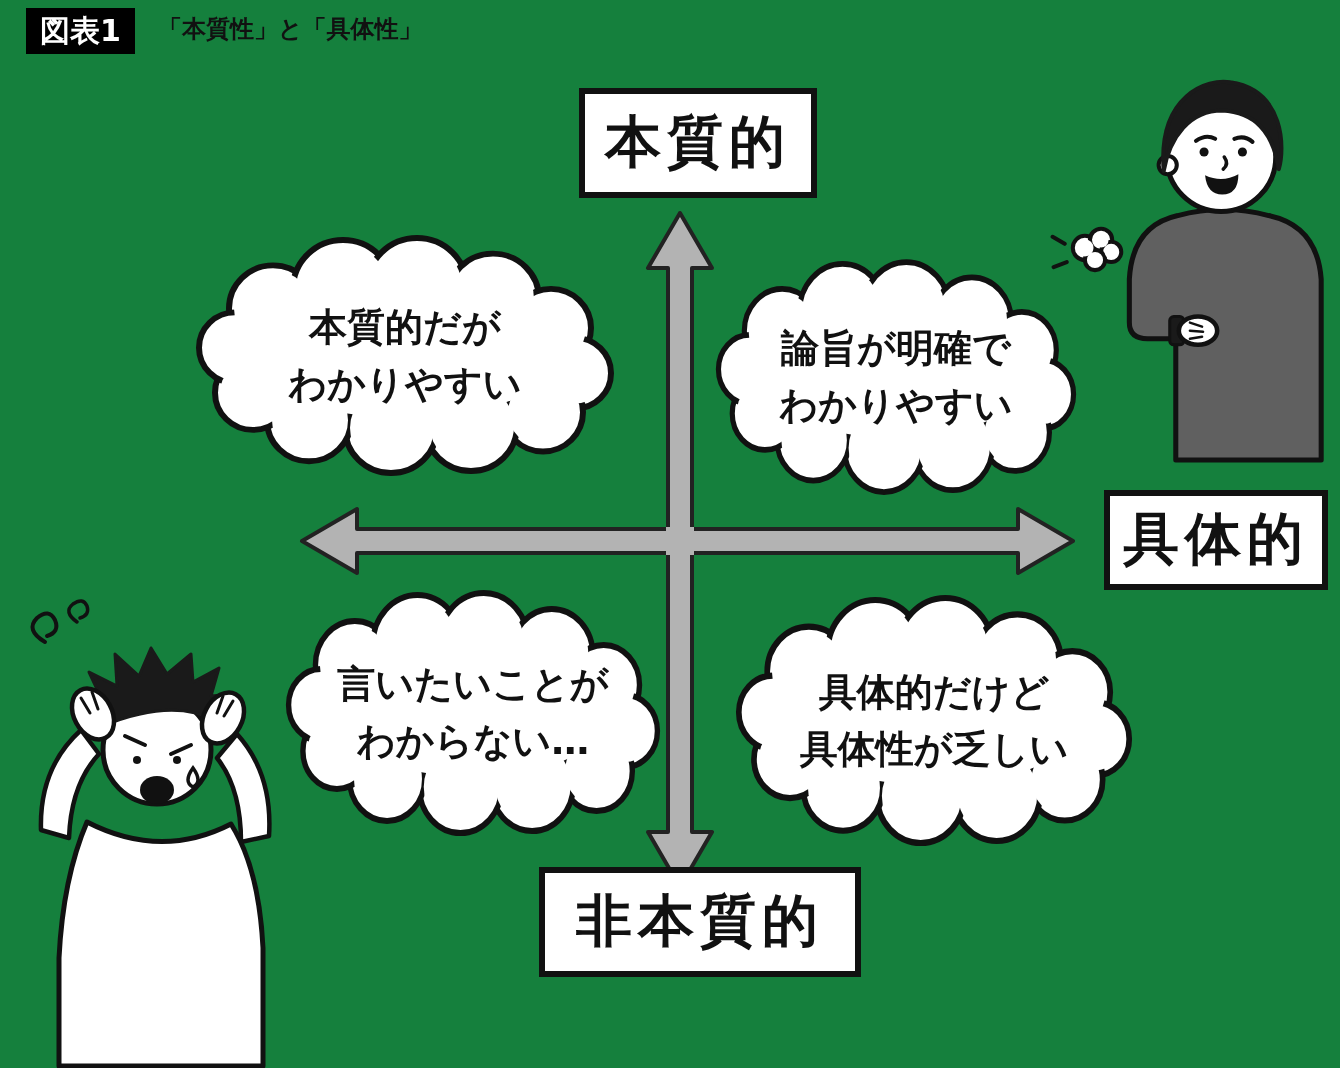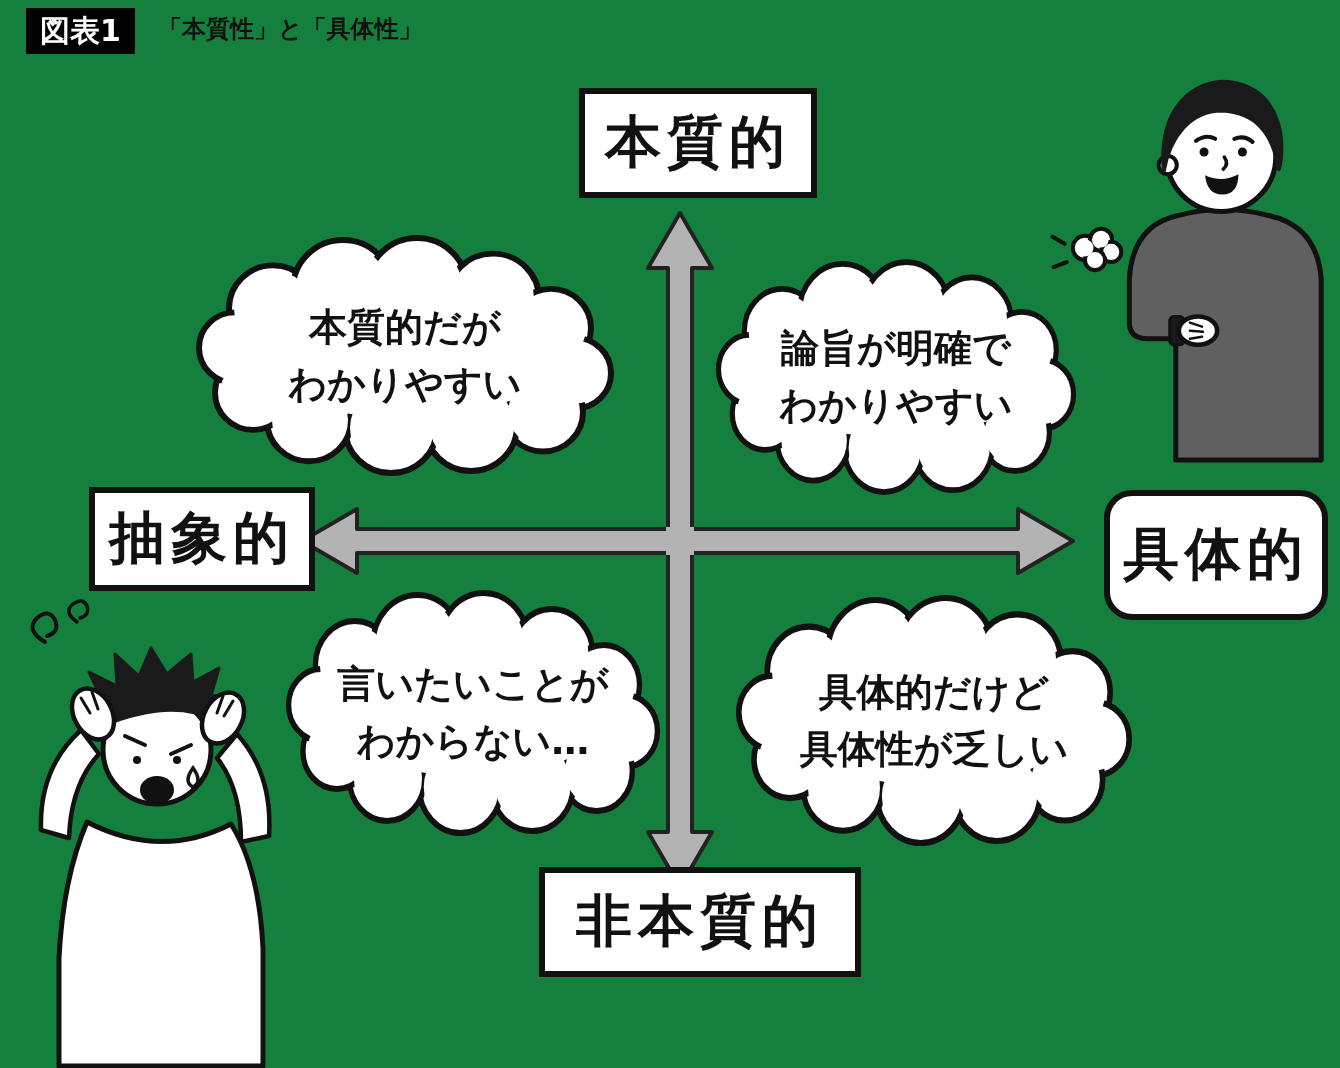--- a/index.html
+++ b/index.html
@@ -17,21 +17,21 @@
   }
   
   .axis-box{
     position:absolute;background:#fff;border:6px solid #111;
     display:flex;align-items:center;justify-content:center;
     font-size:56px;font-weight:bold;letter-spacing:6px;color:#111;box-sizing:border-box;margin-left:26px;
   }
   .axis-top{left:553px;top:88px;width:238px;height:110px;}
   .axis-bottom{left:513px;top:867px;width:322px;height:110px;}
   .axis-left{left:63px;top:487px;width:226px;height:104px;}
-  .axis-right{left:1078px;top:490px;width:224px;height:130px;border-radius:28px;}
+  .axis-right{left:1078px;top:490px;width:224px;height:100px;}
   
   .arrows{position:absolute;left:0;top:0;width:1340px;height:1068px;pointer-events:none;}
   
   .bubble{position:absolute;}
   .bubble .cloud{position:absolute;left:0;top:0;width:100%;height:100%;overflow:visible;}
   .bubble .bubble-text{
     position:absolute;left:0;top:0;right:0;bottom:0;
     display:flex;flex-direction:column;align-items:center;justify-content:center;
     font-size:38px;font-weight:bold;line-height:1.5;text-align:center;color:#111;
   }
@@ -160,21 +160,20 @@
         <ellipse cx="82" cy="116" rx="19" ry="27" transform="rotate(-28 82 116)" fill="#fff" stroke="#111" stroke-width="4.5"></ellipse>
         <path d="M70,100 l9,15 M81,94 l6,17" stroke="#111" stroke-width="3" stroke-linecap="round" fill="none"></path>
         <ellipse cx="212" cy="120" rx="19" ry="27" transform="rotate(28 212 120)" fill="#fff" stroke="#111" stroke-width="4.5"></ellipse>
         <path d="M222,103 l-9,15 M212,98 l-6,17" stroke="#111" stroke-width="3" stroke-linecap="round" fill="none"></path>
       </g>
     </svg>
   </div>
 
   <div class="axis-box axis-top">本質的</div>
   <div class="axis-box axis-bottom">非本質的</div>
-  <div class="axis-box axis-left">抽象的</div>
   <div class="axis-box axis-right">具体的</div>
 
   <div class="bubble bubble-tl">
     <svg class="cloud" viewBox="0 0 420 240" preserveAspectRatio="none">
         <use href="#cloudShape"></use>
       </svg>
     <div class="bubble-text">
       <div>本質的だが</div>
       <div>わかりやすい</div>
     </div>

